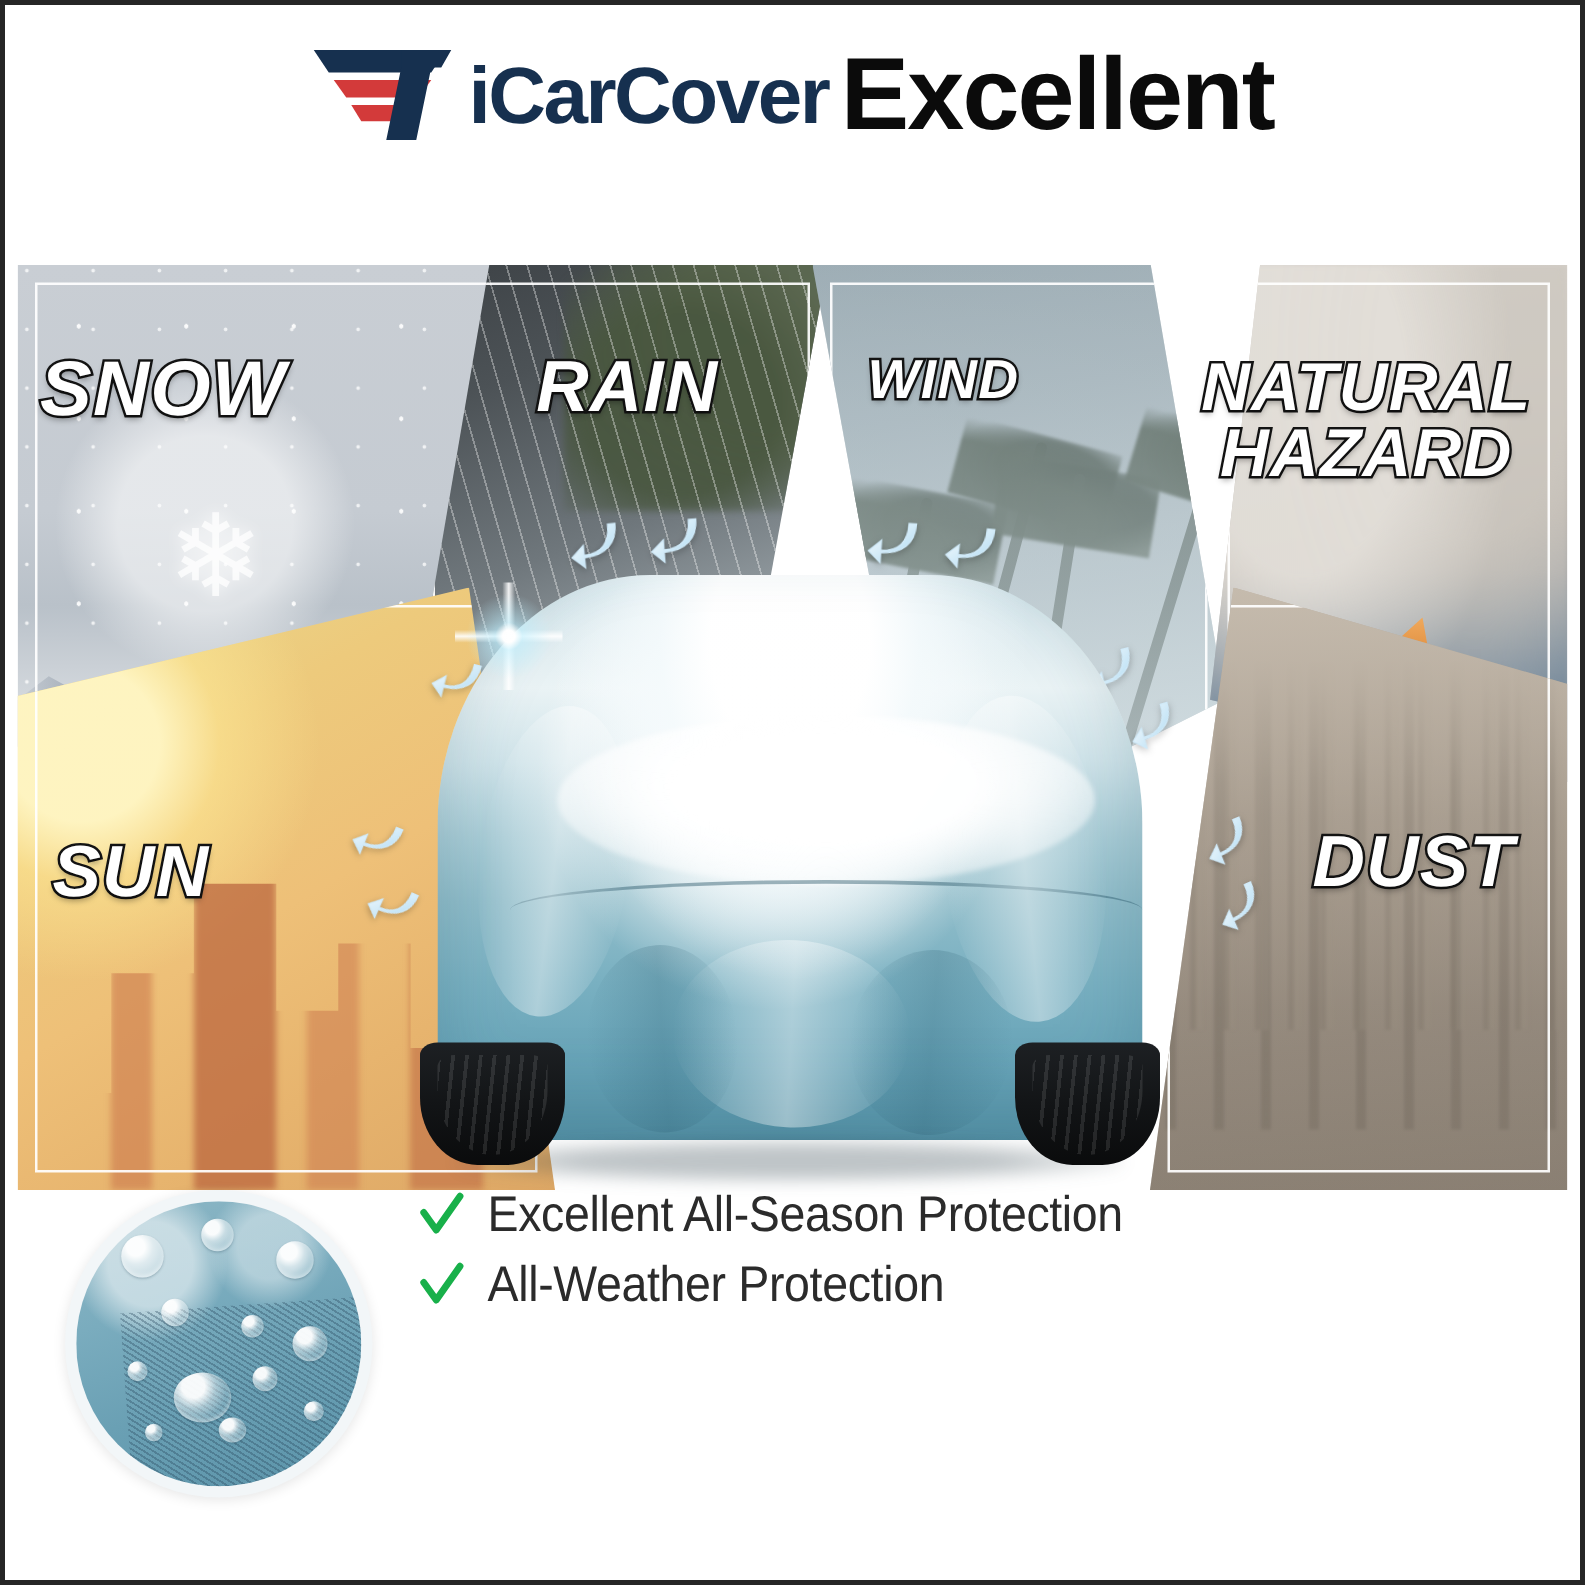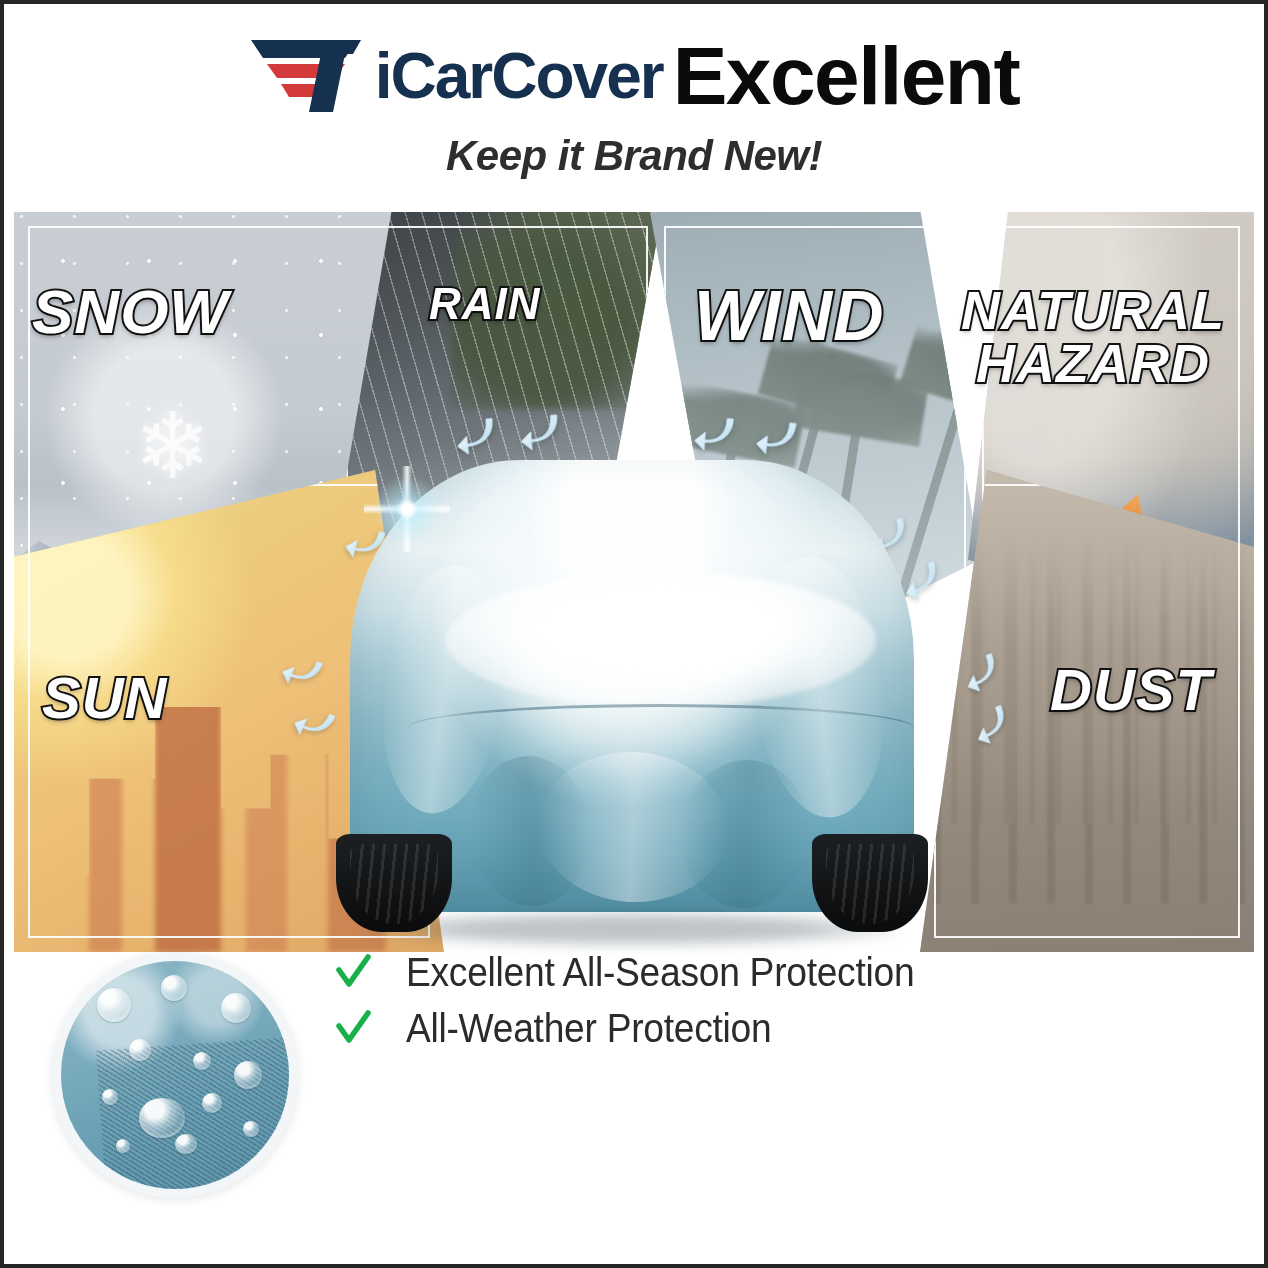--- a/index.html
+++ b/index.html
@@ -237,22 +237,22 @@
     position:absolute; z-index:26;
     font-weight:800; font-style:italic;
     color:#ffffff; letter-spacing:1px;
     line-height:.98; 
     white-space:pre-line;
     -webkit-text-stroke:4px #141414;
     paint-order:stroke fill;
     text-shadow:0 3px 5px rgba(0,0,0,.35);
   }
   .lb-snow   { left:28px;  top:278px;  font-size:62px; }
-  .lb-rain   { left:425px; top:278px;  font-size:44px; }
-  .lb-wind   { left:690px; top:278px;  font-size:70px; }
+  .lb-rain   { left:425px; top:278px;  font-size:58px; }
+  .lb-wind   { left:690px; top:278px;  font-size:44px; }
   .lb-hazard { left:948px; top:280px;  font-size:54px; text-align:center; width:282px;}
   .lb-sun    { left:38px;  top:666px;  font-size:58px; }
   .lb-dust   { left:1046px;top:658px;  font-size:58px; }
 
   
   .arrow{
     position:absolute; z-index:24;
     width:46px; height:46px;
     filter:drop-shadow(0 2px 3px rgba(0,0,0,.25));
   }
@@ -368,21 +368,21 @@
     position:absolute; border-radius:50%;
     background:
       radial-gradient(circle at 34% 28%, rgba(255,255,255,.95) 0 22%, rgba(255,255,255,.45) 42%, rgba(255,255,255,.12) 68%, rgba(255,255,255,0) 100%);
     box-shadow:inset 0 -2px 4px rgba(255,255,255,.5), 0 1px 2px rgba(20,50,70,.25);
   }
 
   .bullets{
     flex:1 1 auto; padding-top:4px;
   }
   .bullet{
-    display:flex; align-items:center; gap:34px;
+    display:flex; align-items:center; gap:18px;
     height:56px;
   }
   .check{
     flex:0 0 auto; width:38px; height:38px;
   }
   .check svg{ display:block; width:38px; height:38px; }
   .bullet-text{
     font-size:40px; font-weight:400; color:#2b2b2b;
     letter-spacing:-.3px; white-space:nowrap;
     font-family:"Liberation Sans", sans-serif;
@@ -406,21 +406,20 @@
           <path d="M32 50 L86 50 L78 63 L40 63 Z" fill="#d33a3a"></path>
 
           <path d="M72 6 L112 6 L104 20 L96 20 L84 78 L60 78 L72 20 Z" fill="#16304f"></path>
         </svg>
       </span>
 
       <span class="brand-text">iCarCover</span>
       <span class="title-word">Excellent</span>
     </div>
 
-    <div class="subtitle">Keep it Brand New!</div>
   </div>
 
   <div class="collage">
 
     <div class="panel p-snow">
       <div class="snow-mtn"></div>
       <div class="snowdots"></div>
       <div class="flake">❄</div>
     </div>
 

